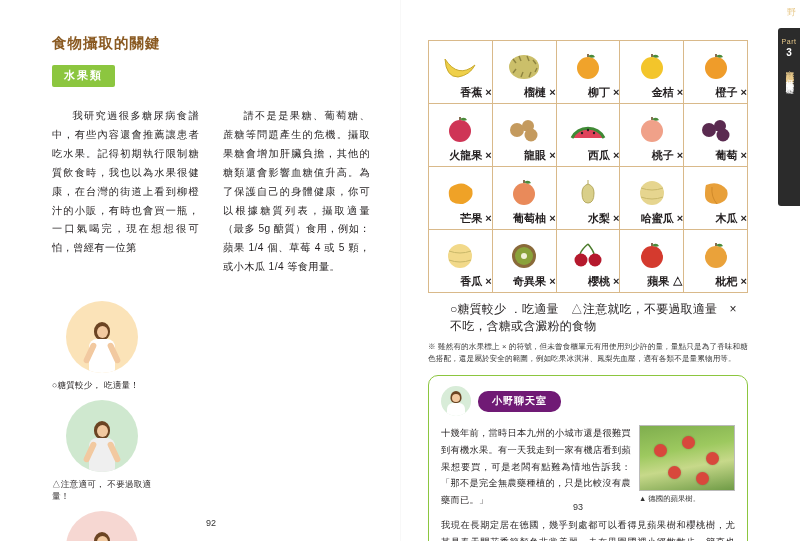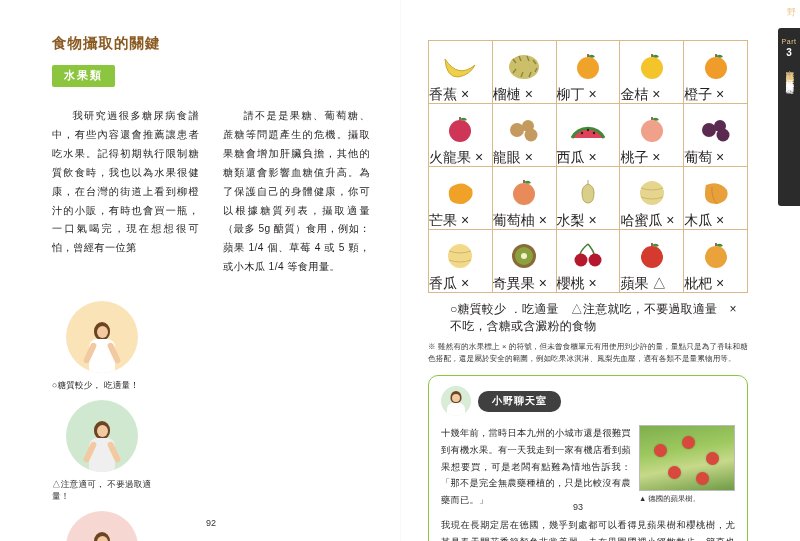--- a/index.html
+++ b/index.html
@@ -65,21 +65,21 @@
   .table-head { text-align:center; margin-top:16px; }
   .table-head .wrap { display:inline-flex; align-items:center; gap:6px; }
   .table-head .bar { display:inline-block; width:28px; height:1px; background:#8a5a22; }
   .tbl-title-pink { color:#e8508d; font-size:11.5px; font-weight:bold; letter-spacing:1px; }
   .tbl-title-dark { color:#231f20; font-size:11.5px; font-weight:bold; letter-spacing:1px; }
 
   .fruit-table { width:318px; border-collapse:collapse; margin-top:6px; }
   .fruit-table td { border:1px solid #d9b98a; width:20%; padding:0; vertical-align:top; }
   .fruit-cell { height:62px; position:relative; padding-top:5px; }
   .fruit-img { width:100%; height:40px; display:flex; align-items:center; justify-content:center; }
-  .fruit-label { font-size:14px; text-align:left; color:#231f20; line-height:1.2; padding-bottom:3px; }
+  .fruit-label { font-size:11px; text-align:right; color:#231f20; line-height:1.2; padding-bottom:3px;font-weight:bold; }
 
   .pgnum { position:absolute; bottom:16px; font-size:9px; color:#333; }
   .pgnum-l { left:50%; transform:translateX(-50%); }
   .pgnum-r { left:50%; transform:translateX(-50%); }
 
   
   .rp-inner { position:absolute; left:28px; top:40px; width:320px; }
   .grid-table { width:320px; border-collapse:collapse; }
   .grid-table td { border:1px solid #d9b98a; width:20%; padding:0; }
 
@@ -95,21 +95,21 @@
   }
   .chat-head { display:flex; align-items:center; gap:7px; margin-bottom:7px; }
   .avatar {
     width:30px; height:30px; border-radius:50%; background:#d8ecd8;
     position:relative; overflow:hidden; flex:0 0 auto;
   }
   .avatar .head2 { position:absolute; left:50%; transform:translateX(-50%); top:5px; width:11px; height:12px; background:#6b4423; border-radius:50% 50% 40% 40%; }
   .avatar .face2 { position:absolute; left:50%; transform:translateX(-50%); top:8px; width:8px; height:8px; background:#f2c9a0; border-radius:50%; }
   .avatar .body2 { position:absolute; left:50%; transform:translateX(-50%); bottom:0; width:18px; height:13px; background:#ffffff; border-radius:6px 6px 0 0; }
   .chat-title {
-    background:#404040; color:#fff; font-size:10px; font-weight:bold;
+    background:#701a75; color:#fff; font-size:10px; font-weight:bold;
     padding:3px 14px 4px 14px; border-radius:10px; letter-spacing:1px;
   }
   .chat-body { font-size:9.2px; line-height:1.8; text-align:justify; letter-spacing:0.3px; }
   .photo-wrap { float:right; width:96px; margin:2px 0 4px 8px; }
   .photo {
     width:96px; height:66px; border:1px solid #bbb;
     background:linear-gradient(170deg,#7fae4e 0%,#9dc95f 38%,#c7d98a 62%,#6f9b46 100%);
     position:relative; overflow:hidden;
   }
   .photo .apple { position:absolute; width:13px; height:13px; border-radius:50%; background:#d8483c; box-shadow:0 0 2px rgba(0,0,0,.25); }

